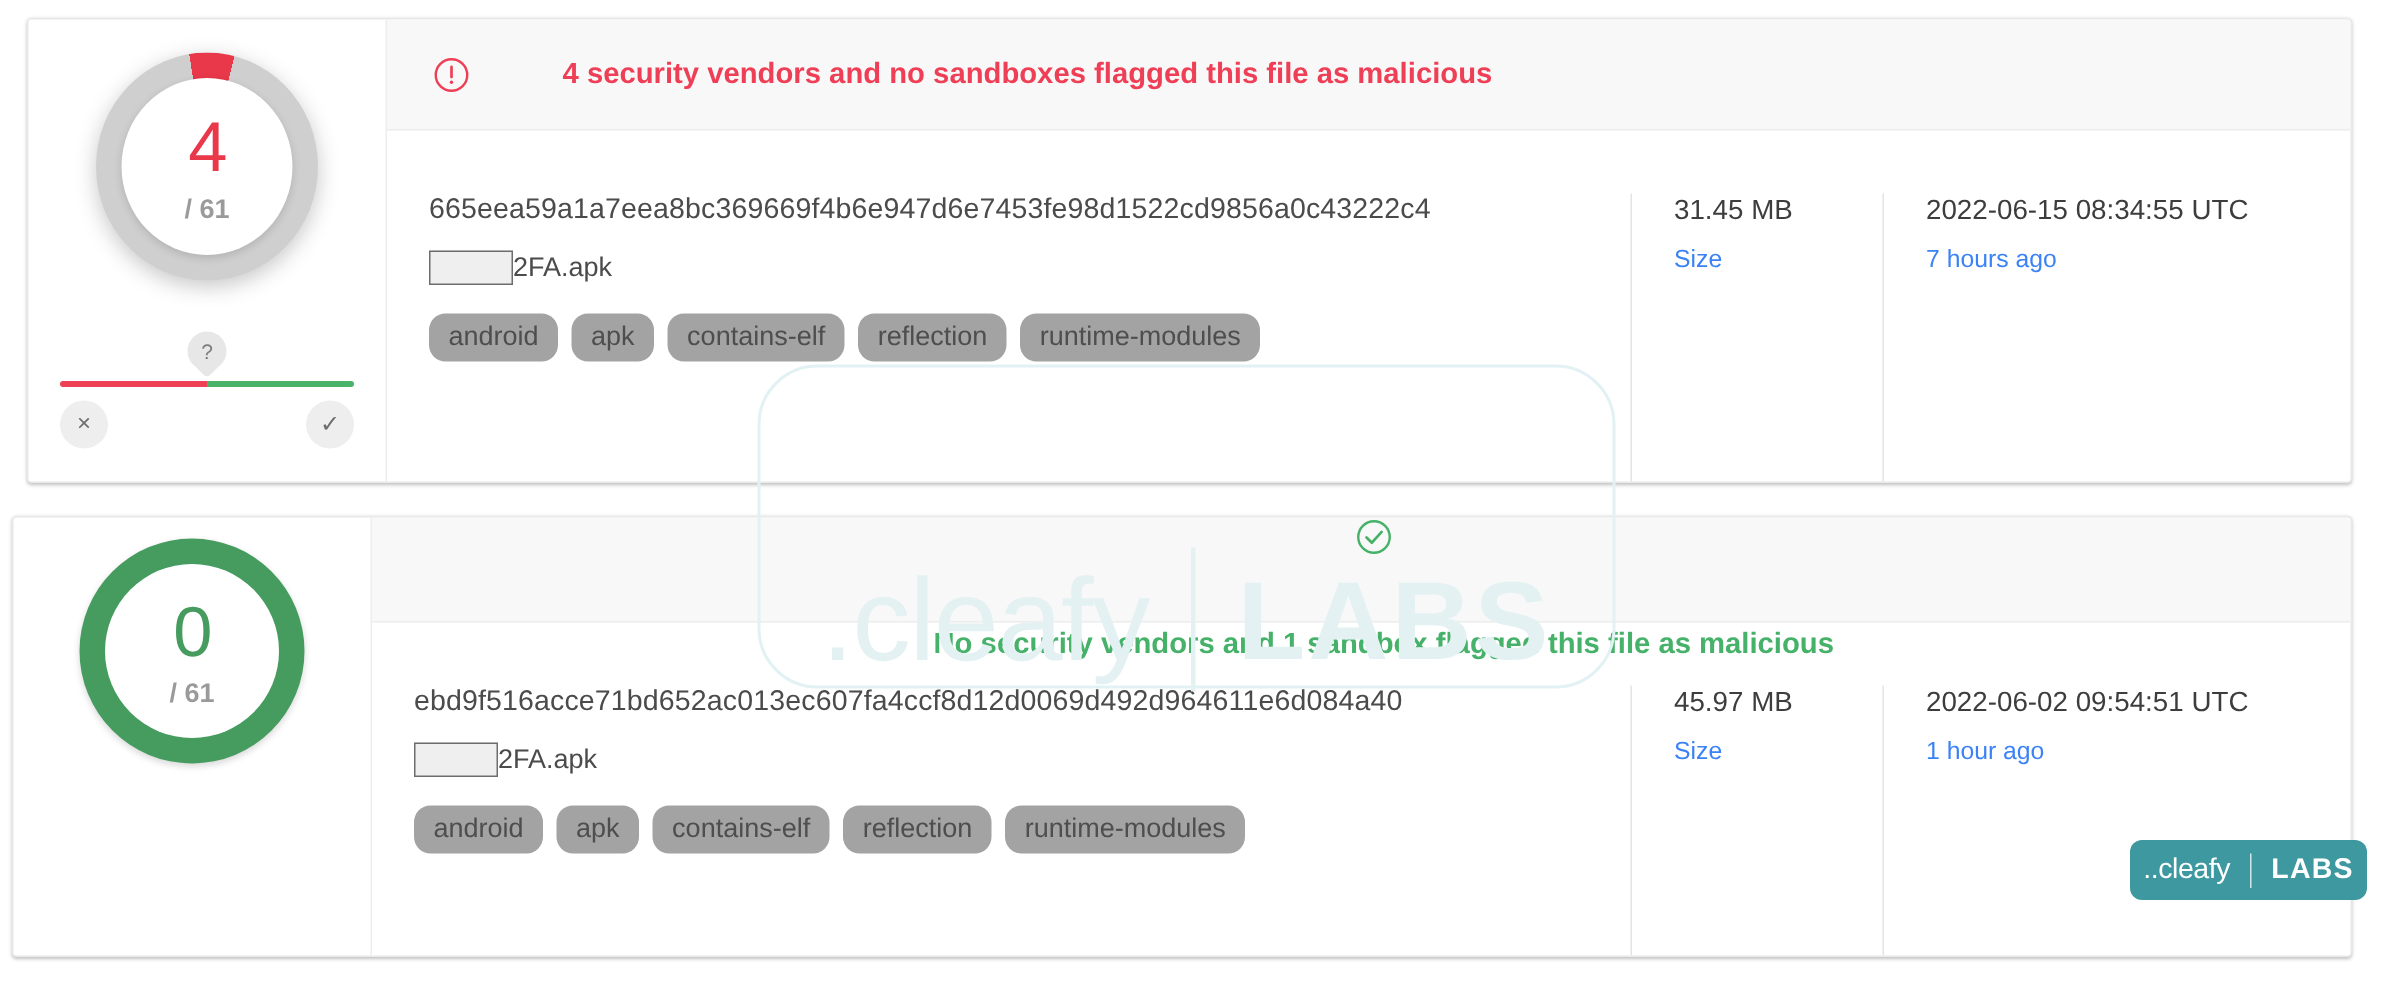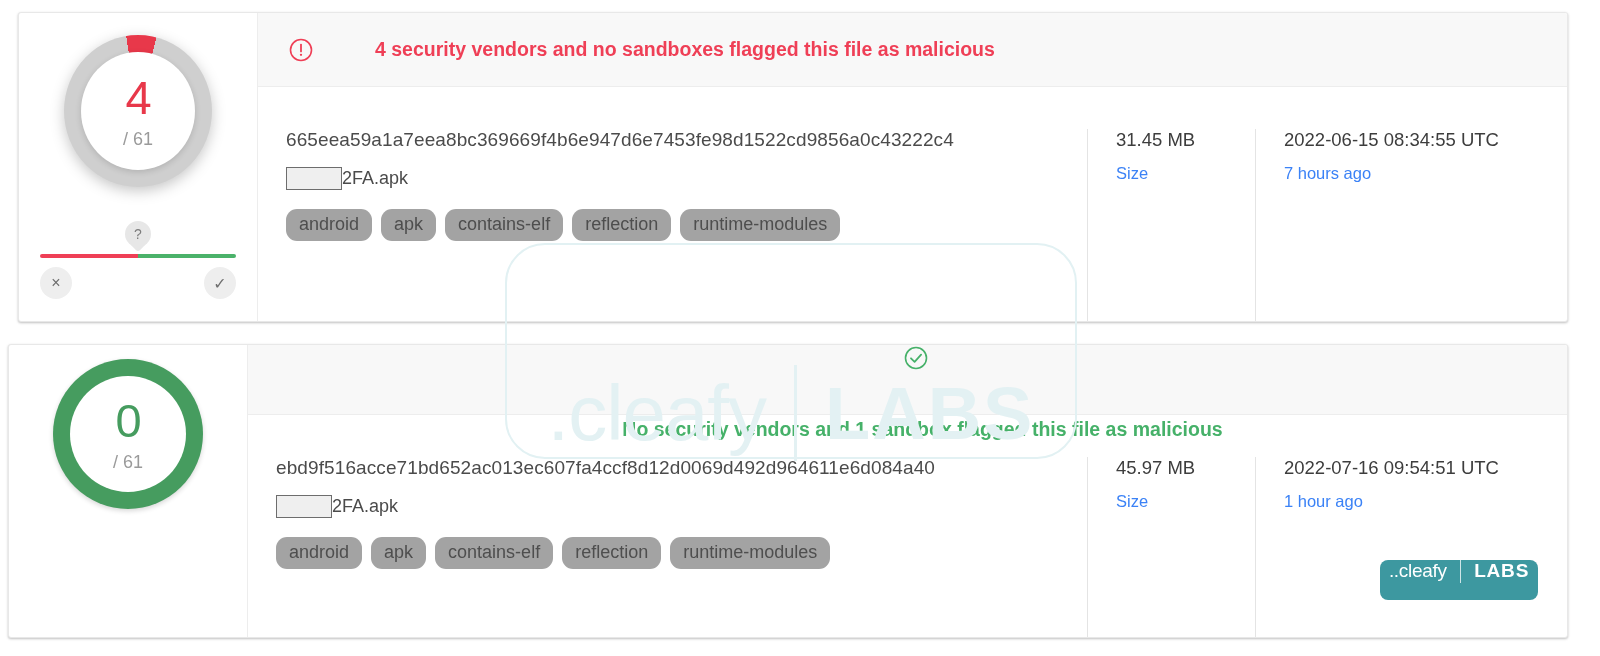--- a/index.html
+++ b/index.html
@@ -92,21 +92,21 @@
     font-size: 47px;
     font-weight: 400;
     letter-spacing: -1px;
   }
   .donut-1 .donut-num { color: #e8384a; }
   .donut-2 .donut-num { color: #469c5f; }
   .donut-total {
     margin-top: 9px;
     font-size: 18px;
     color: #9a9a9a;
-    font-weight: 400;
+    font-weight: 700;
   }
 
   
   .community {
     position: absolute;
     width: 196px;
     left: 21px;
   }
   .card-1 .community { top: 208px; }
 
@@ -313,28 +313,28 @@
   }
   .wm-labs {
     font-size: 74px;
     color: #e3f1f3;
     font-weight: bold;
     letter-spacing: 2px;
   }
 
   .wm-badge {
     position: absolute;
-    left: 1380px;
+    left: 1420px;
     top: 560px;
     width: 158px;
     height: 40px;
     background: #3d98a0;
     border-radius: 8px;
     display: flex;
-    align-items: flex-start;
+    align-items: center;
     justify-content: center;
     gap: 13px;
     z-index: 60;
   }
   .wm-badge .b-cleafy {
     color: #ffffff;
     font-size: 19px;
     letter-spacing: -0.3px;
   }
   .wm-badge .b-div {
@@ -468,21 +468,21 @@
             <span class="tag">runtime-modules</span>
           </div>
         </div>
 
         <div class="file-meta">
           <div class="meta-cell meta-size">
             <div class="meta-value">45.97 MB</div>
             <div class="meta-sub">Size</div>
           </div>
           <div class="meta-cell meta-date">
-            <div class="meta-value">2022-07-16 09:54:51 UTC</div>
+            <div class="meta-value">2022-06-02 09:54:51 UTC</div>
             <div class="meta-sub">1 hour ago</div>
           </div>
         </div>
       </div>
 
     </div>
   </div>
 
   <div class="wm-big">
     <div class="wm-big-inner">

